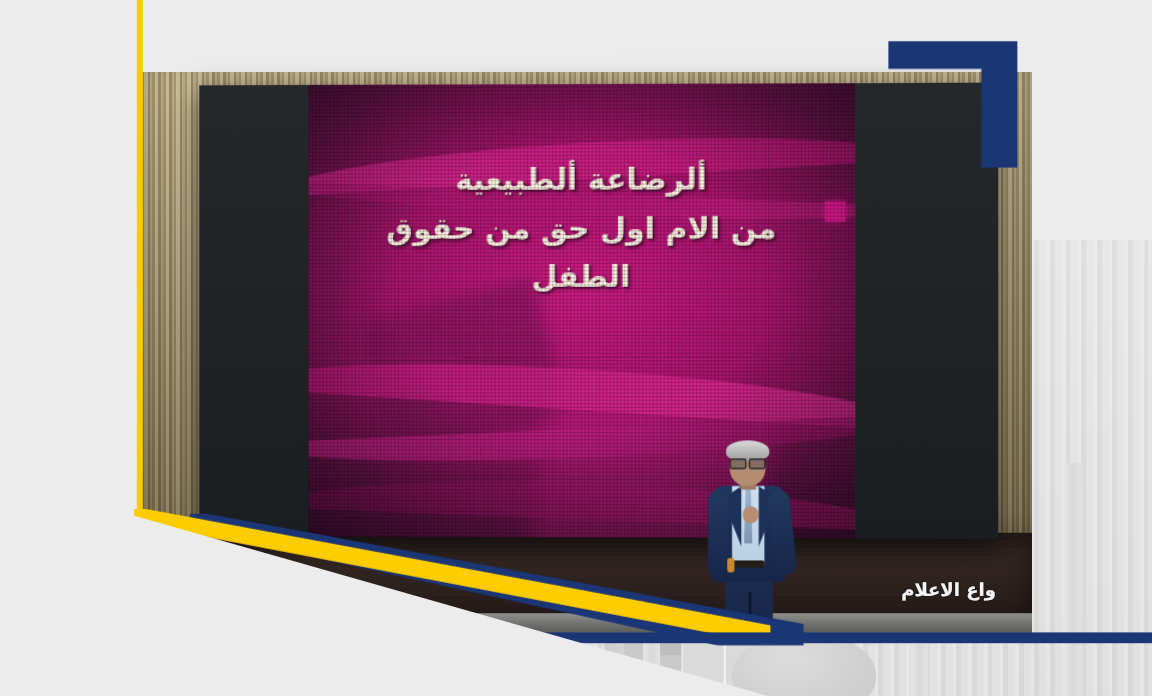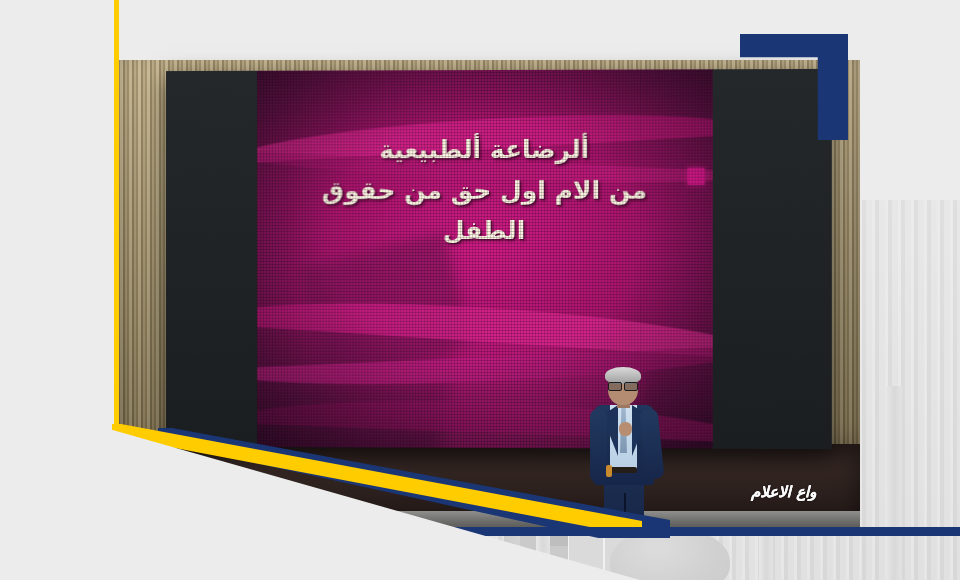--- a/index.html
+++ b/index.html
@@ -367,21 +367,20 @@
     left:746px; top:482px;
     padding:3px 5px;
     color:#f3f4f6;
     font-family:"DejaVu Sans", sans-serif;
     direction:rtl;
     font-size:15px;
     font-weight:700;
     letter-spacing:1px;
     line-height:1;
     text-shadow:0 0 2px rgba(0,0,0,.8);
-    font-style:italic;
     -webkit-text-stroke:0.2px #ffffff;
   }
 </style>
 </head>
 <body>
 
 <div id="stage">
 
   <div class="backdrop">
     <div class="bld-wrap">

